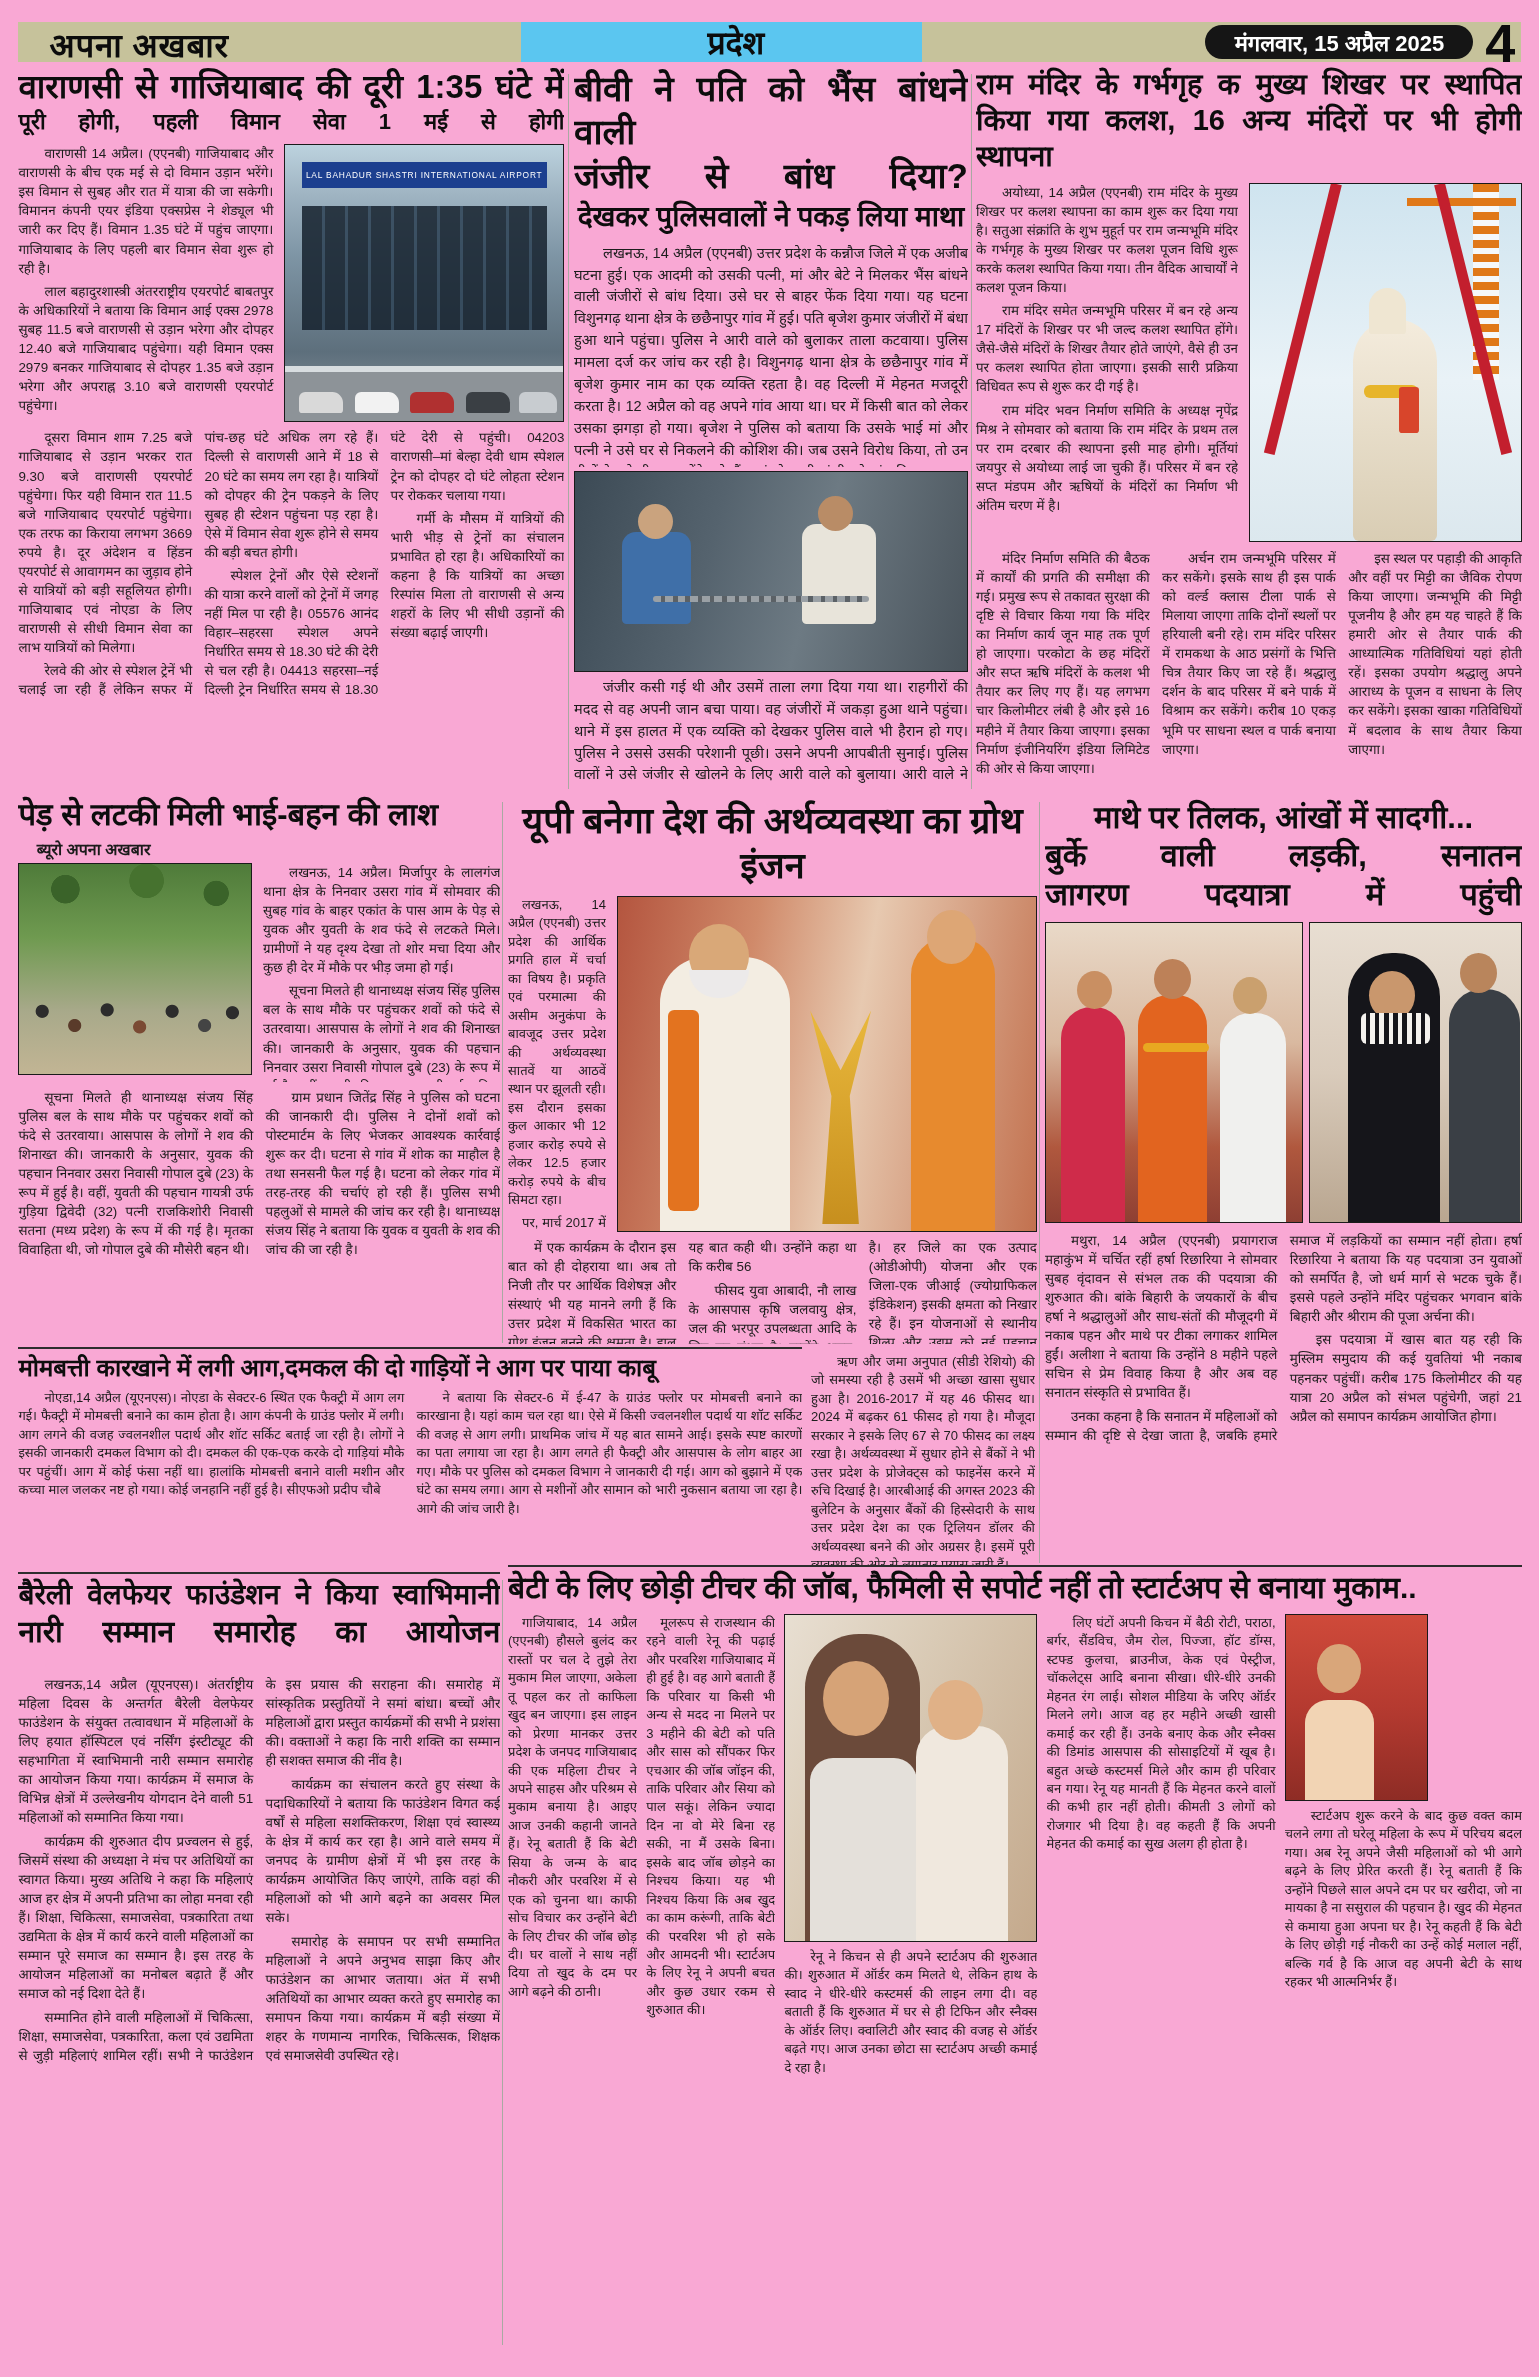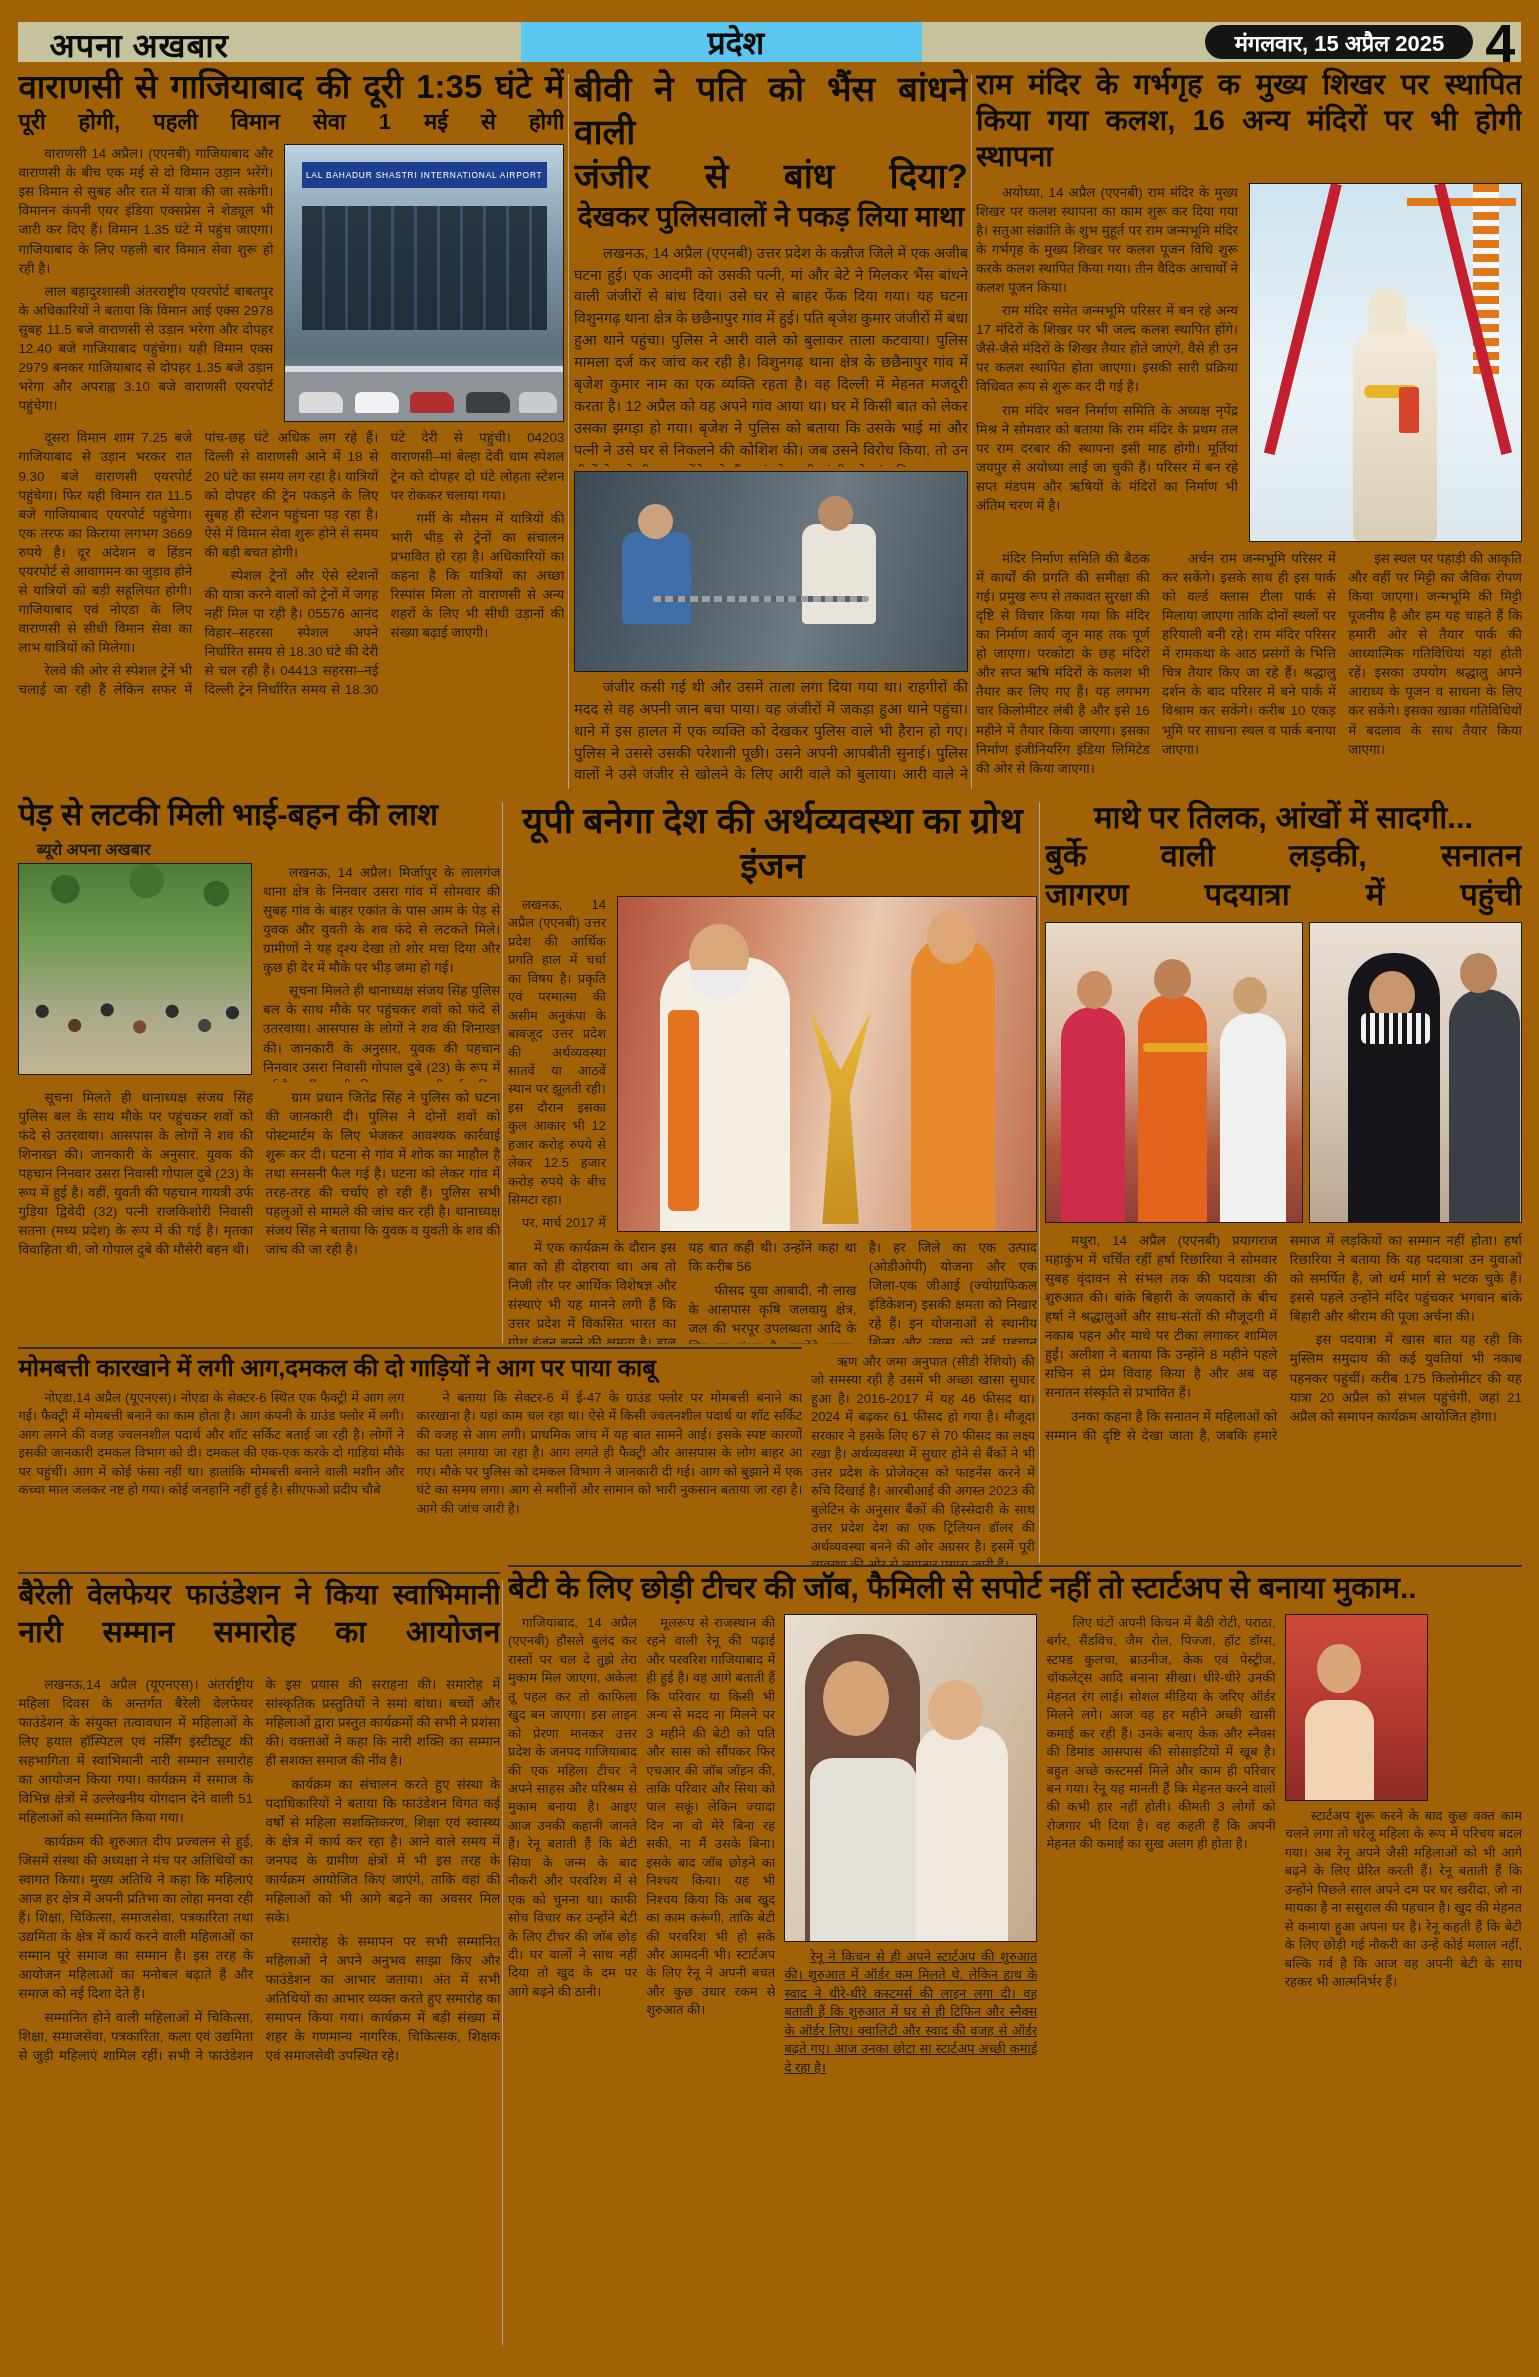--- a/index.html
+++ b/index.html
@@ -1,16 +1,16 @@
 <!DOCTYPE html>
 <html style="font-size:12.3px"><head>
 <meta charset="utf-8">
 <style>
   html,body{margin:0;padding:0;background:#e8e8e4;}
-  .page{position:relative;width:1540px;height:2377px;background:#a16207;margin:0 auto;
+  .page{position:relative;width:1540px;height:2377px;background:#f9a8d4;margin:0 auto;
         font-family:"Liberation Sans","DejaVu Sans",sans-serif;color:#1b1b1b;overflow:hidden;}
   
   .hdr{position:absolute;left:18.4px;top:21.5px;width:1503px;height:40px;background:#c6c29b;}
   .masthead{position:absolute;left:31px;top:0.8px;font-size:33px;font-weight:800;color:#0c0c0c;letter-spacing:0.8px;}
   .section-tab{position:absolute;left:503px;top:0;width:373px;height:40px;background:#5bc6f0;
                display:flex;align-items:center;justify-content:center;font-size:32px;font-weight:800;color:#0c0c0c;padding-left:28px;}
   .date-pill{position:absolute;left:1187px;top:3.1px;width:268px;height:34px;background:#151515;border-radius:18.4px;
              display:flex;align-items:center;justify-content:center;color:#fff;font-size:22px;font-weight:700;}
   .pageno{position:absolute;right:6.1px;top:-9.2px;font-size:54px;font-weight:800;color:#0c0c0c;}
   
@@ -224,21 +224,21 @@
 
   <div class="art" style="left:508px;top:1569px;width:1014px;height:779px;">
     <div class="hl" style="font-size:30px;margin-bottom:7.7px;">बेटी के लिए छोड़ी टीचर की जॉब, फैमिली से सपोर्ट नहीं तो स्टार्टअप से बनाया मुकाम..</div>
     <div class="flexrow" style="gap:9.2px;height:730px;">
       <div style="width:129px;flex:none;overflow:hidden;">
         <p class="bt" style="font-size:13px;text-indent:14px;">गाजियाबाद, 14 अप्रैल (एएनबी) हौसले बुलंद कर रास्तों पर चल दे तुझे तेरा मुकाम मिल जाएगा, अकेला तू पहल कर तो काफिला खुद बन जाएगा। इस लाइन को प्रेरणा मानकर उत्तर प्रदेश के जनपद गाजियाबाद की एक महिला टीचर ने अपने साहस और परिश्रम से मुकाम बनाया है। आइए आज उनकी कहानी जानते हैं। रेनू बताती हैं कि बेटी सिया के जन्म के बाद नौकरी और परवरिश में से एक को चुनना था। काफी सोच विचार कर उन्होंने बेटी के लिए टीचर की जॉब छोड़ दी। घर वालों ने साथ नहीं दिया तो खुद के दम पर आगे बढ़ने की ठानी।</p>
       </div>
       <div style="width:129px;flex:none;overflow:hidden;">
         <p class="bt" style="font-size:13px;text-indent:14px;">मूलरूप से राजस्थान की रहने वाली रेनू की पढ़ाई और परवरिश गाजियाबाद में ही हुई है। वह आगे बताती हैं कि परिवार या किसी भी अन्य से मदद ना मिलने पर 3 महीने की बेटी को पति और सास को सौंपकर फिर एचआर की जॉब जॉइन की, ताकि परिवार और सिया को पाल सकूं। लेकिन ज्यादा दिन ना वो मेरे बिना रह सकी, ना मैं उसके बिना। इसके बाद जॉब छोड़ने का निश्चय किया। यह भी निश्चय किया कि अब खुद का काम करूंगी, ताकि बेटी की परवरिश भी हो सके और आमदनी भी। स्टार्टअप के लिए रेनू ने अपनी बचत और कुछ उधार रकम से शुरुआत की।</p>
       </div>
-      <div style="width:253px;flex:none;overflow:hidden;text-decoration:underline;">
+      <div style="width:253px;flex:none;overflow:hidden;">
         <div class="photo" style="width:100%;height:328px;background:linear-gradient(115deg,#e8dfd2 0%,#d9cab5 40%,#c4a98c 100%);">
           <div class="abs" style="left:8%;top:6%;width:115px;height:96%;background:#6b4a3a;border-radius:54px 54px 0 0;"></div>
           <div class="abs" style="left:15%;top:14%;width:66px;height:75px;background:#d6a377;border-radius:50%;"></div>
           <div class="abs" style="left:10%;top:44%;width:107px;height:58%;background:#e4e0da;border-radius:23px 23px 0 0;"></div>
           <div class="abs" style="left:52%;top:34%;width:92px;height:68%;background:#f0e8de;border-radius:31px 31px 0 0;"></div>
           <div class="abs" style="left:57%;top:20%;width:55px;height:60px;background:#e0b187;border-radius:50%;"></div>
         </div>
         <p class="bt" style="font-size:13px;margin-top:6.1px;">रेनू ने किचन से ही अपने स्टार्टअप की शुरुआत की। शुरुआत में ऑर्डर कम मिलते थे, लेकिन हाथ के स्वाद ने धीरे-धीरे कस्टमर्स की लाइन लगा दी। वह बताती हैं कि शुरुआत में घर से ही टिफिन और स्नैक्स के ऑर्डर लिए। क्वालिटी और स्वाद की वजह से ऑर्डर बढ़ते गए। आज उनका छोटा सा स्टार्टअप अच्छी कमाई दे रहा है।</p>
       </div>
       <div style="width:229px;flex:none;overflow:hidden;">

